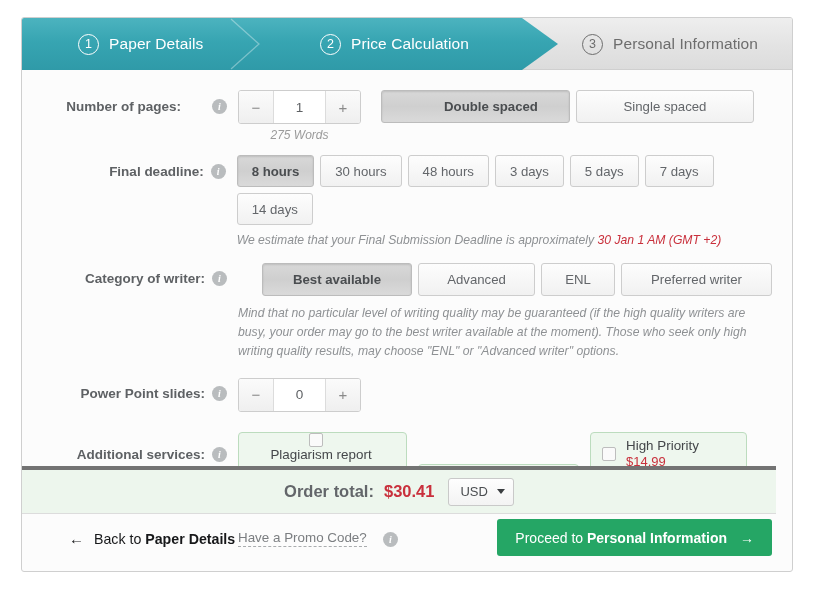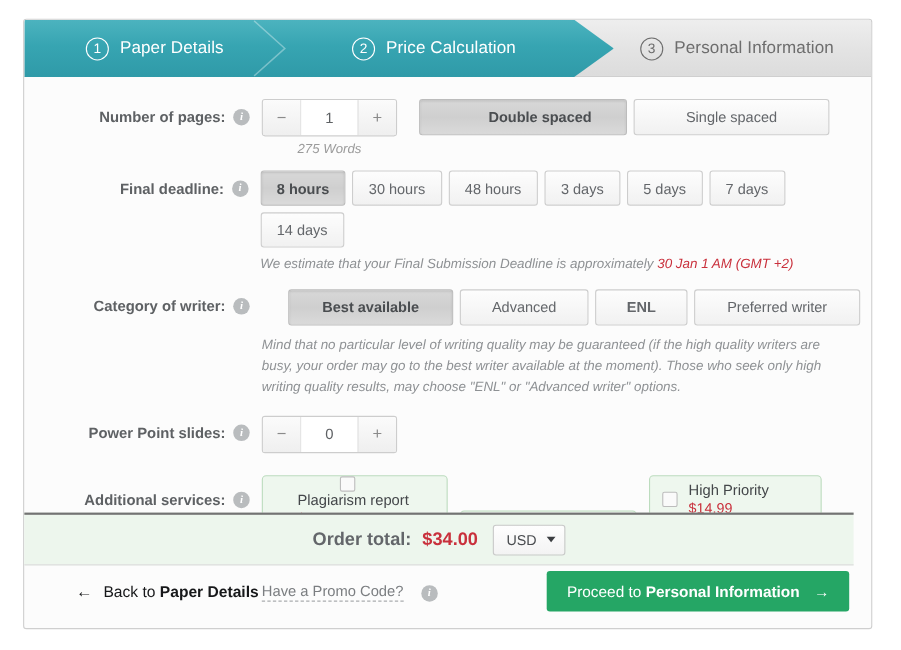--- a/index.html
+++ b/index.html
@@ -118,21 +118,21 @@
   .svcprice { font-size: 13px; color: #c9303c; }
 
   .promo {
     font-size: 13.4px; color: #7b7e81;
     border-bottom: 1px dashed #a9acae; cursor: pointer; padding-bottom: 1px;
   }
 
   
   .totalbar {
     position: absolute; left: 0; right: 16px; top: 448px; height: 48px;
-    background: #edf6ed; border-top: 2px solid #737373; border-bottom: 1px solid #dcdcdc;
+    background: #edf6ed; border-top: 4px solid #737373; border-bottom: 1px solid #dcdcdc;
     display: flex; align-items: center; justify-content: center;
   }
   .total-lbl { font-size: 16.5px; font-weight: bold; color: #63666a; }
   .total-val { font-size: 16.5px; font-weight: bold; color: #c9303c; margin-left: 10px; }
   .cur {
     margin-left: 14px; border: 1px solid #c9c9c9; border-radius: 3px;
     background: linear-gradient(to bottom,#fefefe,#f3f3f3);
     height: 28px; padding: 0 8px 0 11px; font-size: 13px; color: #4a4d50;
     display: inline-flex; align-items: center; gap: 9px; cursor: pointer; font-family: inherit;
   }
@@ -181,21 +181,21 @@
 
       <div class="step step3 inactive">
         <span class="step-num">3</span>
         <span class="step-label">Personal Information</span>
       </div>
     </div>
 
     <div class="body">
 
       <div class="row" style="margin-top:20px;">
-        <div class="lbl" style="height:32px;">
+        <div class="lbl" style="height:32px;gap:24px;">
           <span>Number of pages:</span>
           <span class="info">i</span>
         </div>
         <div>
           <div class="stepper">
             <button class="minus">−</button>
             <input class="val" readonly="" value="1" style="">
             <button class="plus">+</button>
           </div>
           <div class="words">275 Words</div>
@@ -229,21 +229,21 @@
 
       <div class="row" style="margin-top:13px;">
         <div class="lbl" style="height:32px;">
           <span>Category of writer:</span>
           <span class="info">i</span>
         </div>
         <div>
           <div class="seg">
             <div class="segbtn sel" style="width:150px;height:33px;margin-left:24px;">Best available</div>
             <div class="segbtn" style="width:117px;height:33px;">Advanced</div>
-            <div class="segbtn" style="width:84px;height:33px;font-weight:bold;">ENL</div>
+            <div class="segbtn" style="width:74px;height:33px;">ENL</div>
             <div class="segbtn" style="width:151px;height:33px;">Preferred writer</div>
           </div>
           <div class="note" style="margin-top:8px;">Mind that no particular level of writing quality may be guaranteed (if the high quality writers are busy, your order may go to the best writer available at the moment). Those who seek only high writing quality results, may choose "ENL" or "Advanced writer" options.</div>
         </div>
       </div>
 
       <div class="row" style="margin-top:17px;">
         <div class="lbl" style="height:32px;">
           <span>Power Point slides:</span>
           <span class="info">i</span>
@@ -287,21 +287,21 @@
 
       <div class="row" style="margin-top:21px;">
         <div class="lbl" style="height:20px;"></div>
         <span class="promo">Have a Promo Code?</span>
         <span class="info" style="margin-left:16px;margin-top:2px;">i</span>
       </div>
     </div>
 
     <div class="totalbar">
       <span class="total-lbl">Order total:</span>
-      <span class="total-val">$34.00</span>
+      <span class="total-val">$30.41</span>
       <button class="cur">
         <span>USD</span>
         <span class="caret"></span>
       </button>
     </div>
 
     <div class="footer">
       <div class="back">
         <span class="arw">←</span>
         <span><span class="u">Back to </span><span class="u b">Paper Details</span></span>

